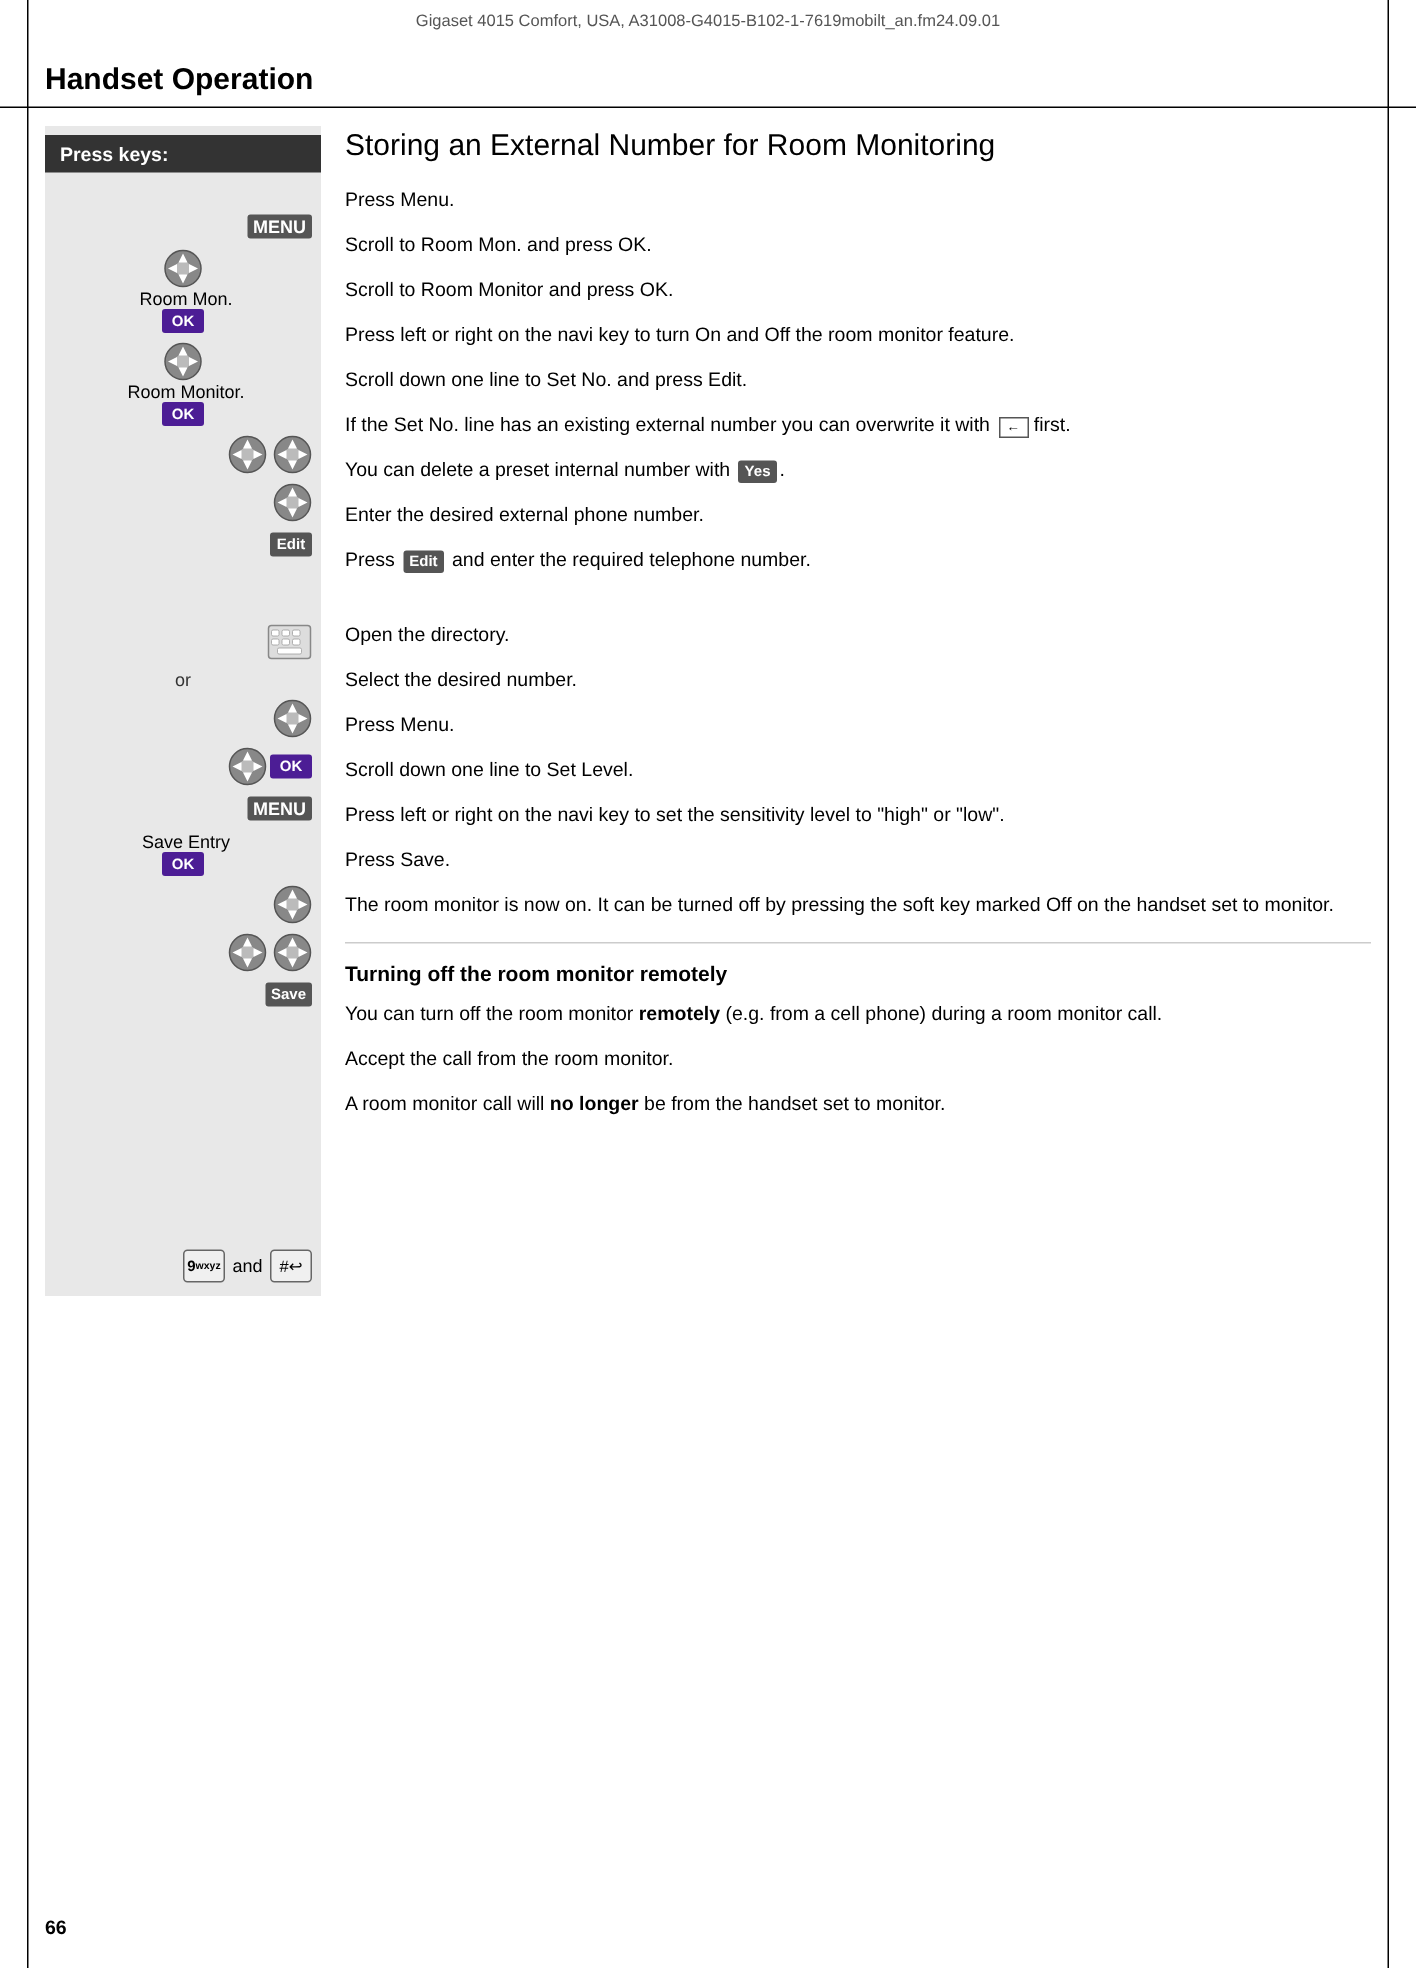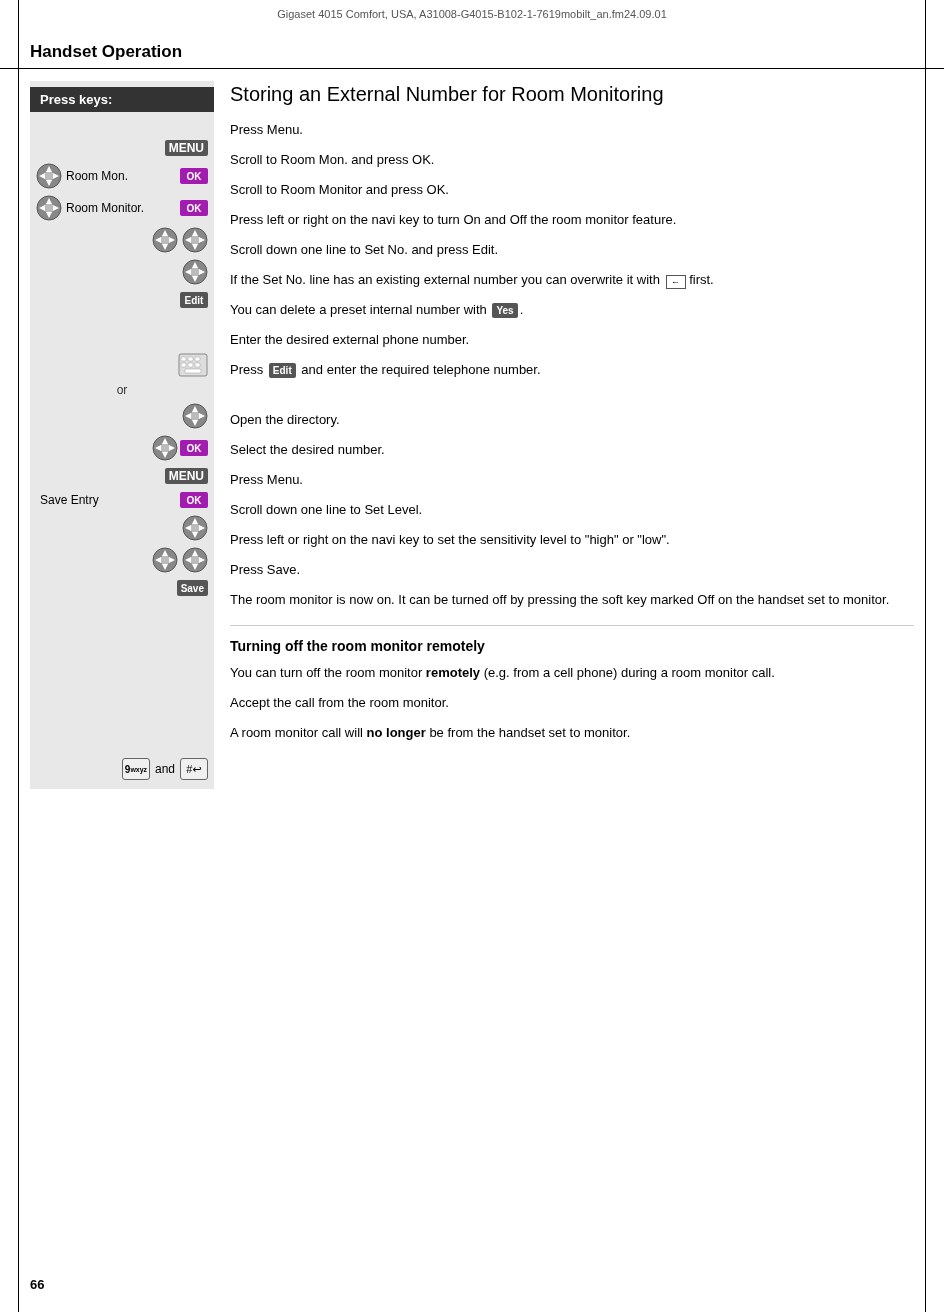--- a/index.html
+++ b/index.html
@@ -38,21 +38,21 @@
       color: #555;
       border-bottom: none;
     }
 
     .header-title {
       font-size: 11px;
       color: #555;
     }
 
     .section-heading {
-      font-size: 17px;
+      font-size: 20px;
       font-weight: bold;
       padding: 14px 30px 6px 30px;
       border-bottom: 1px solid #000;
       margin-bottom: 12px;
     }
 
     .main-layout {
       display: flex;
       margin: 12px 30px;
     }
@@ -77,20 +77,21 @@
     .key-row {
       display: flex;
       align-items: center;
       justify-content: flex-end;
       padding: 3px 6px;
       min-height: 24px;
     }
 
     .key-row.with-label {
       justify-content: space-between;
+      flex-direction: column;
     }
 
     .key-label-text {
       font-size: 12px;
       flex: 1;
       padding-left: 4px;
     }
 
     
     .key-btn {
@@ -106,21 +107,21 @@
     }
 
     .key-menu {
       background: #555;
       color: #fff;
       font-size: 12px;
       text-align: right;
     }
 
     .key-ok {
-      background: #a21caf;
+      background: #4c1d95;
       color: #fff;
     }
 
     .key-edit {
       background: #555;
       color: #fff;
     }
 
     .key-save {
       background: #555;

